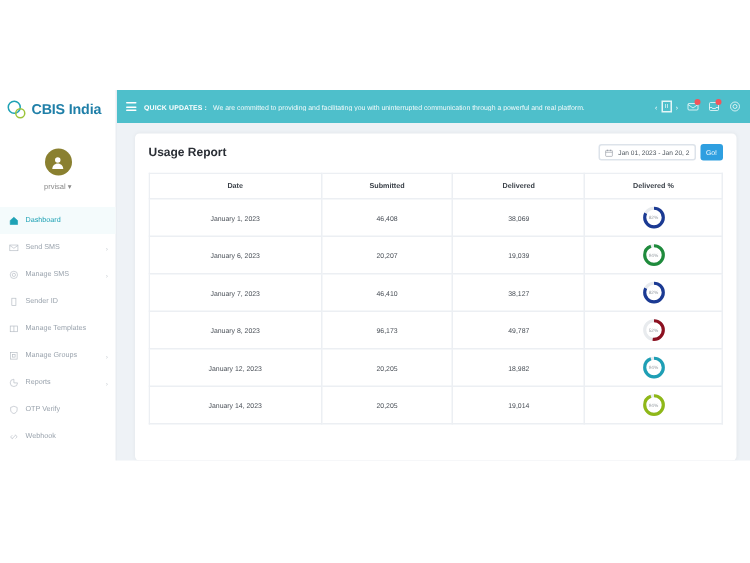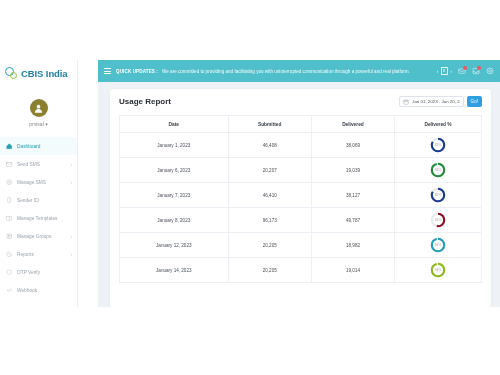--- a/index.html
+++ b/index.html
@@ -66,21 +66,20 @@
   .nav-ico svg { width: 6.5px; height: 6.5px; stroke: #b3bac2; fill: none; stroke-width: 1.6; }
   .nav-label { flex: 1; white-space: nowrap; }
   .nav-caret { font-size: 4.5px; color: #c2c8ce; }
 
   
   .main {
     flex: 1; height: 100%;
     background: #eef2f6;
     display: flex; flex-direction: column;
     position: relative;
-    margin-left: 20px;
   }
   .topbar {
     height: 22px; flex: 0 0 22px;
     background: #4ebfcb;
     display: flex; align-items: center;
     padding: 0 6px; gap: 5px;
     color: #ffffff;
   }
   .hamburger { width: 7px; display: flex; flex-direction: column; gap: 1.3px; flex:0 0 7px;}
   .hamburger span { display: block; height: 1px; background: #ffffff; border-radius: 1px;}

